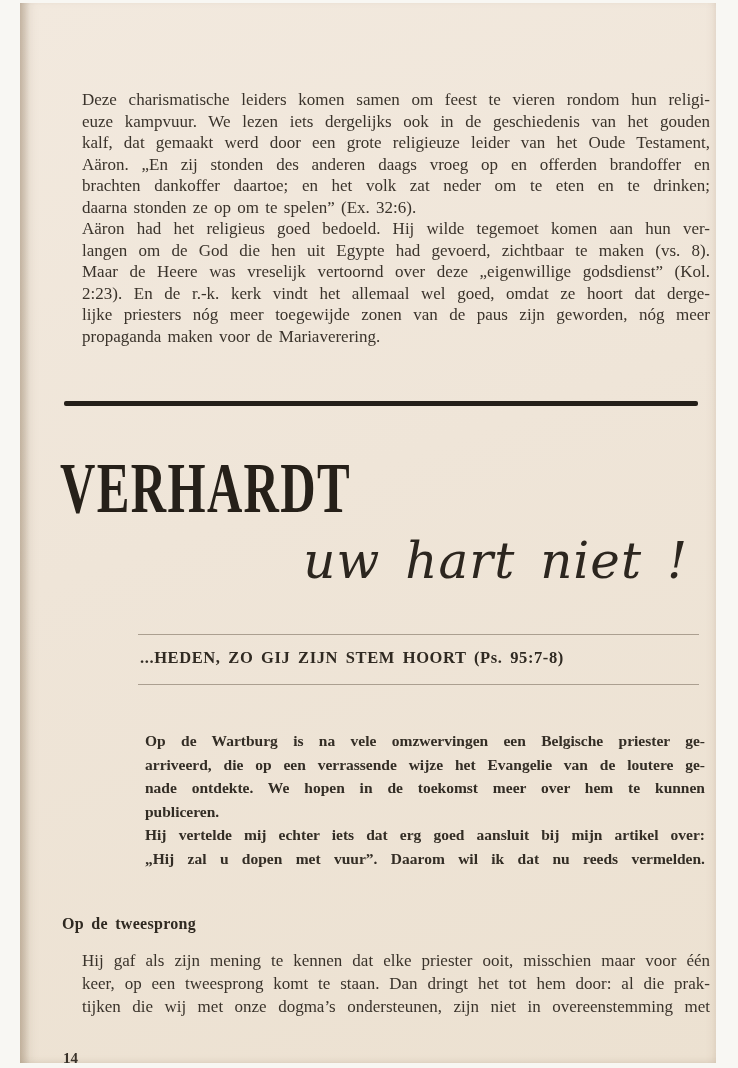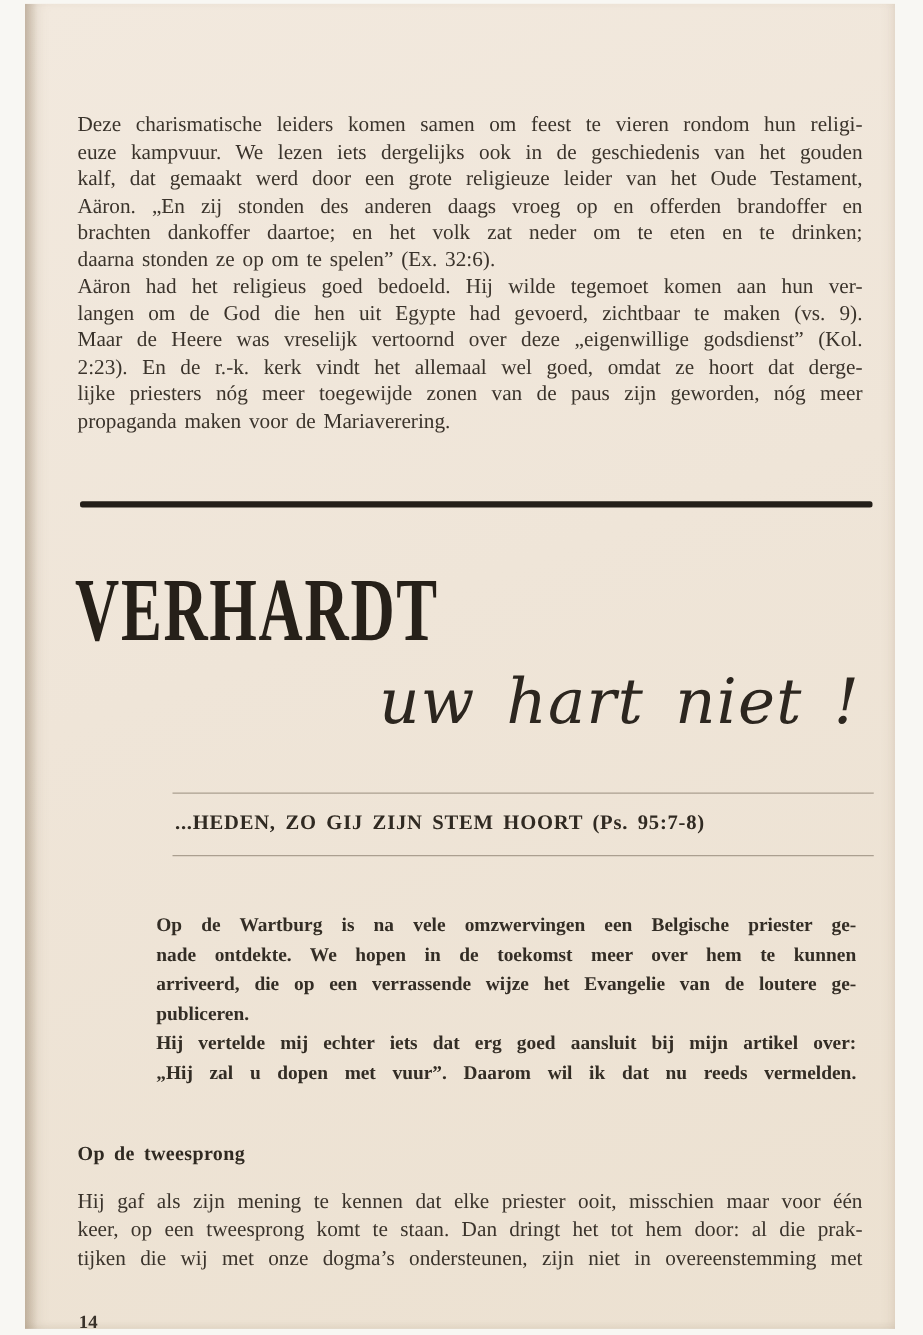--- a/index.html
+++ b/index.html
@@ -26,21 +26,21 @@
   }
 
   .h-small {
     position: absolute; left: 42px;
     font-size: 16px; font-weight: bold; color: #2f2921;
     letter-spacing: 0.3px; word-spacing: 3px; line-height: 20px;
   }
   .h-intro { top: 43px; }
   .h-section { top: 911px; }
 
-  .textblock { position: absolute; color: #3a332b; }
+  .textblock { position: absolute; color: #3a332b; margin-left: 20px; }
   .tb-intro  { left: 42px;  top: 86px;  width: 628px; font-size: 17px;   line-height: 21.5px; word-spacing: 2px; }
   .tb-lead   { left: 105px; top: 726px; width: 560px; font-size: 15.5px; line-height: 23.5px; font-weight: bold; color: #332d25; word-spacing: 2.5px; }
   .tb-outro  { left: 42px;  top: 946px; width: 628px; font-size: 17px;   line-height: 23px;   word-spacing: 2px; }
 
   .tline { text-align: justify; text-align-last: justify; }
   .tline.final { text-align-last: left; }
 
   .rule-heavy {
     position: absolute; left: 44px; top: 398px;
     width: 634px; height: 5px; background: #241f19; border-radius: 2px;
@@ -93,21 +93,21 @@
     <div>
         <div class="tline">Deze charismatische leiders komen samen om feest te vieren rondom hun religi-</div>
         <div class="tline">euze kampvuur. We lezen iets dergelijks ook in de geschiedenis van het gouden</div>
         <div class="tline">kalf, dat gemaakt werd door een grote religieuze leider van het Oude Testament,</div>
         <div class="tline">Aäron. „En zij stonden des anderen daags vroeg op en offerden brandoffer en</div>
         <div class="tline">brachten dankoffer daartoe; en het volk zat neder om te eten en te drinken;</div>
         <div class="tline final">daarna stonden ze op om te spelen” (Ex. 32:6).</div>
       </div>
     <div>
         <div class="tline">Aäron had het religieus goed bedoeld. Hij wilde tegemoet komen aan hun ver-</div>
-        <div class="tline">langen om de God die hen uit Egypte had gevoerd, zichtbaar te maken (vs. 9).</div>
+        <div class="tline">langen om de God die hen uit Egypte had gevoerd, zichtbaar te maken (vs. 8).</div>
         <div class="tline">Maar de Heere was vreselijk vertoornd over deze „eigenwillige godsdienst” (Kol.</div>
         <div class="tline">2:23). En de r.-k. kerk vindt het allemaal wel goed, omdat ze hoort dat derge-</div>
         <div class="tline">lijke priesters nóg meer toegewijde zonen van de paus zijn geworden, nóg meer</div>
         <div class="tline final">propaganda maken voor de Mariaverering.</div>
       </div>
   </div>
 
   <div class="rule-heavy"></div>
 
   <div class="title-main">VERHARDT</div>
@@ -116,22 +116,22 @@
     <span class="title-script">uw hart niet !</span>
   </div>
 
   <div class="kicker">
     <div class="kicker-text">...HEDEN, ZO GIJ ZIJN STEM HOORT (Ps. 95:7-8)</div>
   </div>
 
   <div class="textblock tb-lead">
     <div>
         <div class="tline">Op de Wartburg is na vele omzwervingen een Belgische priester ge-</div>
+        <div class="tline">arriveerd, die op een verrassende wijze het Evangelie van de loutere ge-</div>
         <div class="tline">nade ontdekte. We hopen in de toekomst meer over hem te kunnen</div>
-        <div class="tline">arriveerd, die op een verrassende wijze het Evangelie van de loutere ge-</div>
         <div class="tline final">publiceren.</div>
       </div>
     <div>
         <div class="tline">Hij vertelde mij echter iets dat erg goed aansluit bij mijn artikel over:</div>
         <div class="tline">„Hij zal u dopen met vuur”. Daarom wil ik dat nu reeds vermelden.</div>
       </div>
   </div>
 
   <div class="h-small h-section">Op de tweesprong</div>
 

